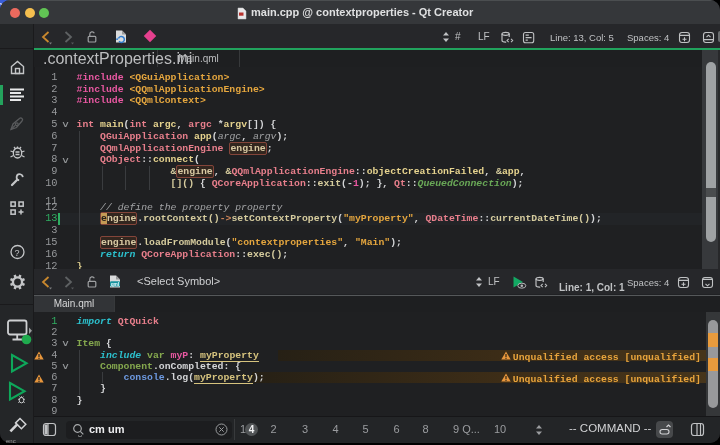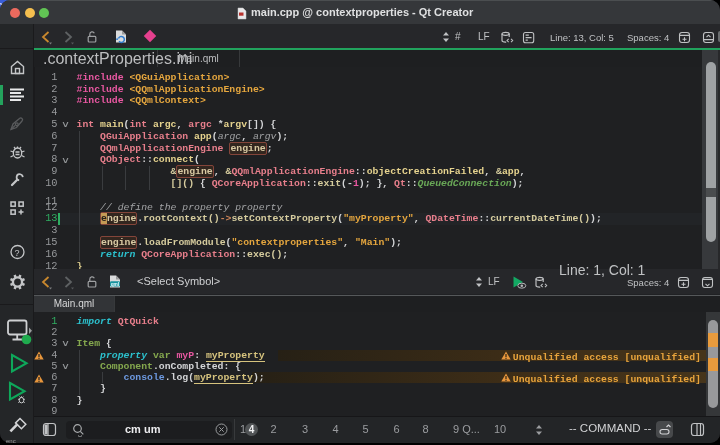--- a/index.html
+++ b/index.html
@@ -280,21 +280,21 @@
       </g>
     </svg>
   <svg class="abs" style="left:534px;top:275.5px;" width="14" height="13">
       <g class="ic" style="stroke:#c0c2c4;stroke-width:1.15">
         <ellipse cx="5.6" cy="2.8" rx="3.6" ry="1.5"></ellipse>
         <path d="M2 2.8 v6.8 c0 0.9 1.6 1.5 3.6 1.5 l0.6 0"></path>
         <path d="M9.2 2.8 v3.2"></path>
         <path d="M8.7 7.8 l-1.7 1.7 l1.7 1.7 M11 7.8 l1.7 1.7 l-1.7 1.7" stroke-width="1.05"></path>
       </g>
     </svg>
-  <div class="abs" style="left:559px;top:262px;color:#c0c2c4;font-size:14px;">Line: 1, Col: 1</div>
+  <div class="abs" style="left:559px;top:282px;color:#c0c2c4;font-size:10px;font-weight:bold;">Line: 1, Col: 1</div>
   <div class="abs" style="left:627px;top:276.5px;color:#c0c2c4;font-size:9.5px;">Spaces: 4</div>
   <svg class="abs" style="left:677px;top:275.5px;" width="13" height="13">
       <g class="ic" style="stroke:#c0c2c4;stroke-width:1.1">
         <rect x="1.5" y="1.5" width="10" height="10" rx="2.5"></rect>
         <path d="M2 4.4 h9 M6.5 6.2 v4 M4.5 8.2 h4"></path>
       </g>
     </svg>
   <svg class="abs" style="left:701px;top:275.5px;" width="13" height="13">
       <g class="ic" style="stroke:#c0c2c4;stroke-width:1.1">
         <rect x="1.5" y="1.5" width="10" height="10" rx="2.5"></rect>
@@ -331,21 +331,21 @@
     <svg class="abs" style="left:33.5px;top:373.5px;" width="10" height="9">
         <path d="M5 0.5 L9.7 8.5 H0.3 Z" fill="#e8963c"></path>
         <rect x="4.4" y="3" width="1.2" height="3" fill="#1f2022"></rect>
         <rect x="4.4" y="6.7" width="1.2" height="1.2" fill="#1f2022"></rect>
       </svg>
 
     <div class="abs" style="left:78.5px;top:349.55px;width:1px;height:45px;background:#3a3c3f;"></div>
     <div class="abs" style="left:101.5px;top:372.05px;width:1px;height:11.25px;background:#3a3c3f;"></div>
     <div class="mono cl" style="top:315.8px"><span class="cyn">import</span><span class="typ"> QtQuick</span></div>
     <div class="mono cl" style="top:338.3px"><span class="qgr">Item</span><span class="wht"> {</span></div>
-    <div class="mono cl" style="top:349.55px"><span class="cyn">    property</span><span class="qgr"> var</span><span class="kw"> myP</span><span class="wht">: </span><span class="gld">myProperty</span></div>
+    <div class="mono cl" style="top:349.55px"><span class="cyn">    include</span><span class="qgr"> var</span><span class="kw"> myP</span><span class="wht">: </span><span class="gld">myProperty</span></div>
     <div class="mono cl" style="top:360.8px"><span class="qgr">    Component</span><span class="wht">.onCompleted: {</span></div>
     <div class="mono cl" style="top:372.05px"><span class="blu">        console</span><span class="wht">.log(</span><span class="gld">myProperty</span><span class="wht">);</span></div>
     <div class="mono cl" style="top:383.3px"><span class="wht">    }</span></div>
     <div class="mono cl" style="top:394.55px"><span class="wht">}</span></div>
 
     <div class="mono abs" style="top:350.5px;left:0;width:701px;text-align:right;color:#e8a43c;font-weight:bold;"><svg width="10" height="9" style="margin-right:2px">
           <path d="M5 0.5 L9.7 8.5 H0.3 Z" fill="#e8963c"></path>
           <rect x="4.4" y="3" width="1.2" height="3" fill="#2e2517"></rect>
           <rect x="4.4" y="6.7" width="1.2" height="1.2" fill="#2e2517"></rect>
         </svg>Unqualified access [unqualified]</div>
@@ -371,21 +371,21 @@
         <rect x="2.5" y="2.5" width="3" height="10" fill="#c0c2c4"></rect>
       </svg>
     <div class="abs" style="left:66px;top:420.5px;width:166px;height:18.5px;background:#1c1d1f;border-radius:4px;"></div>
     <svg class="abs" style="left:72px;top:423px;" width="14" height="14">
         <g class="ic" style="stroke:#a8aaac;stroke-width:1.2">
           <circle cx="5.5" cy="5.5" r="3.8"></circle>
           <path d="M8.3 8.3 l3 3"></path>
         </g>
         <path d="M6 12.5 l2 1.8 l2 -1.8" stroke="#a8aaac" stroke-width="1" fill="none"></path>
       </svg>
-    <div class="abs" style="left:89px;top:423px;color:#ececee;font-size:11px;font-weight:bold;margin-left:36px;">cm um</div>
+    <div class="abs" style="left:89px;top:423px;color:#ececee;font-size:11px;font-weight:bold;">cm um</div>
     <svg class="abs" style="left:215px;top:423px;" width="13" height="13">
         <g class="ic" style="stroke:#9a9c9e;stroke-width:1">
           <circle cx="6.5" cy="6.5" r="5.5"></circle>
           <path d="M4.3 4.3 l4.4 4.4 M8.7 4.3 l-4.4 4.4"></path>
         </g>
       </svg>
     <div class="abs" style="left:233.5px;top:419px;width:1px;height:21px;background:#383a3c;"></div>
     <div class="abs" style="left:240px;top:422.5px;color:#9b9da0;font-size:11px;">1</div>
     <div class="abs" style="left:245px;top:423px;width:13px;height:13px;border-radius:50%;background:#515456;color:#f0f1f2;font-size:10px;font-weight:bold;text-align:center;line-height:13px;">4</div>
     <div class="abs" style="left:270.5px;top:422.5px;color:#9b9da0;font-size:11px;">2</div>

